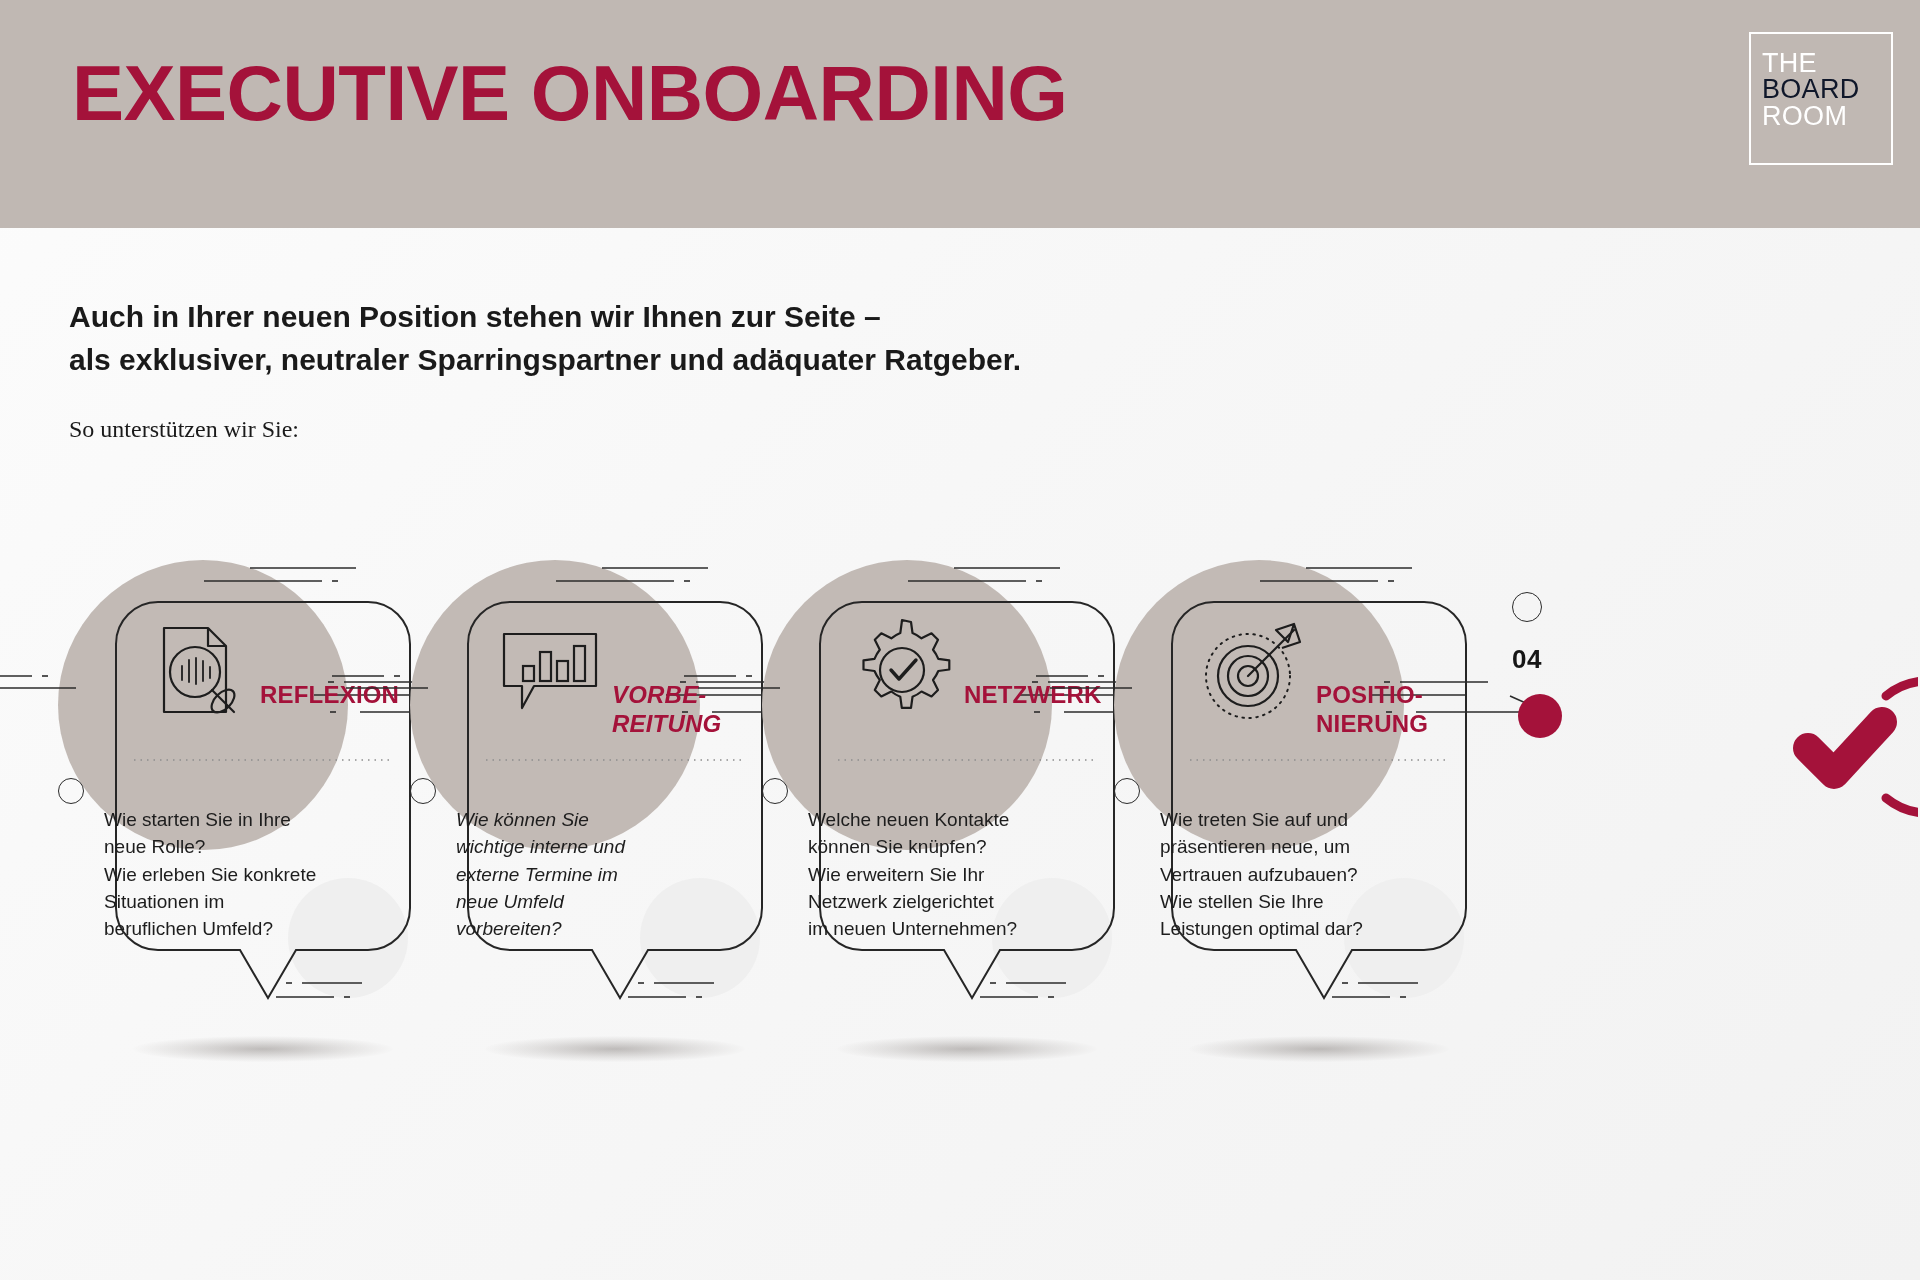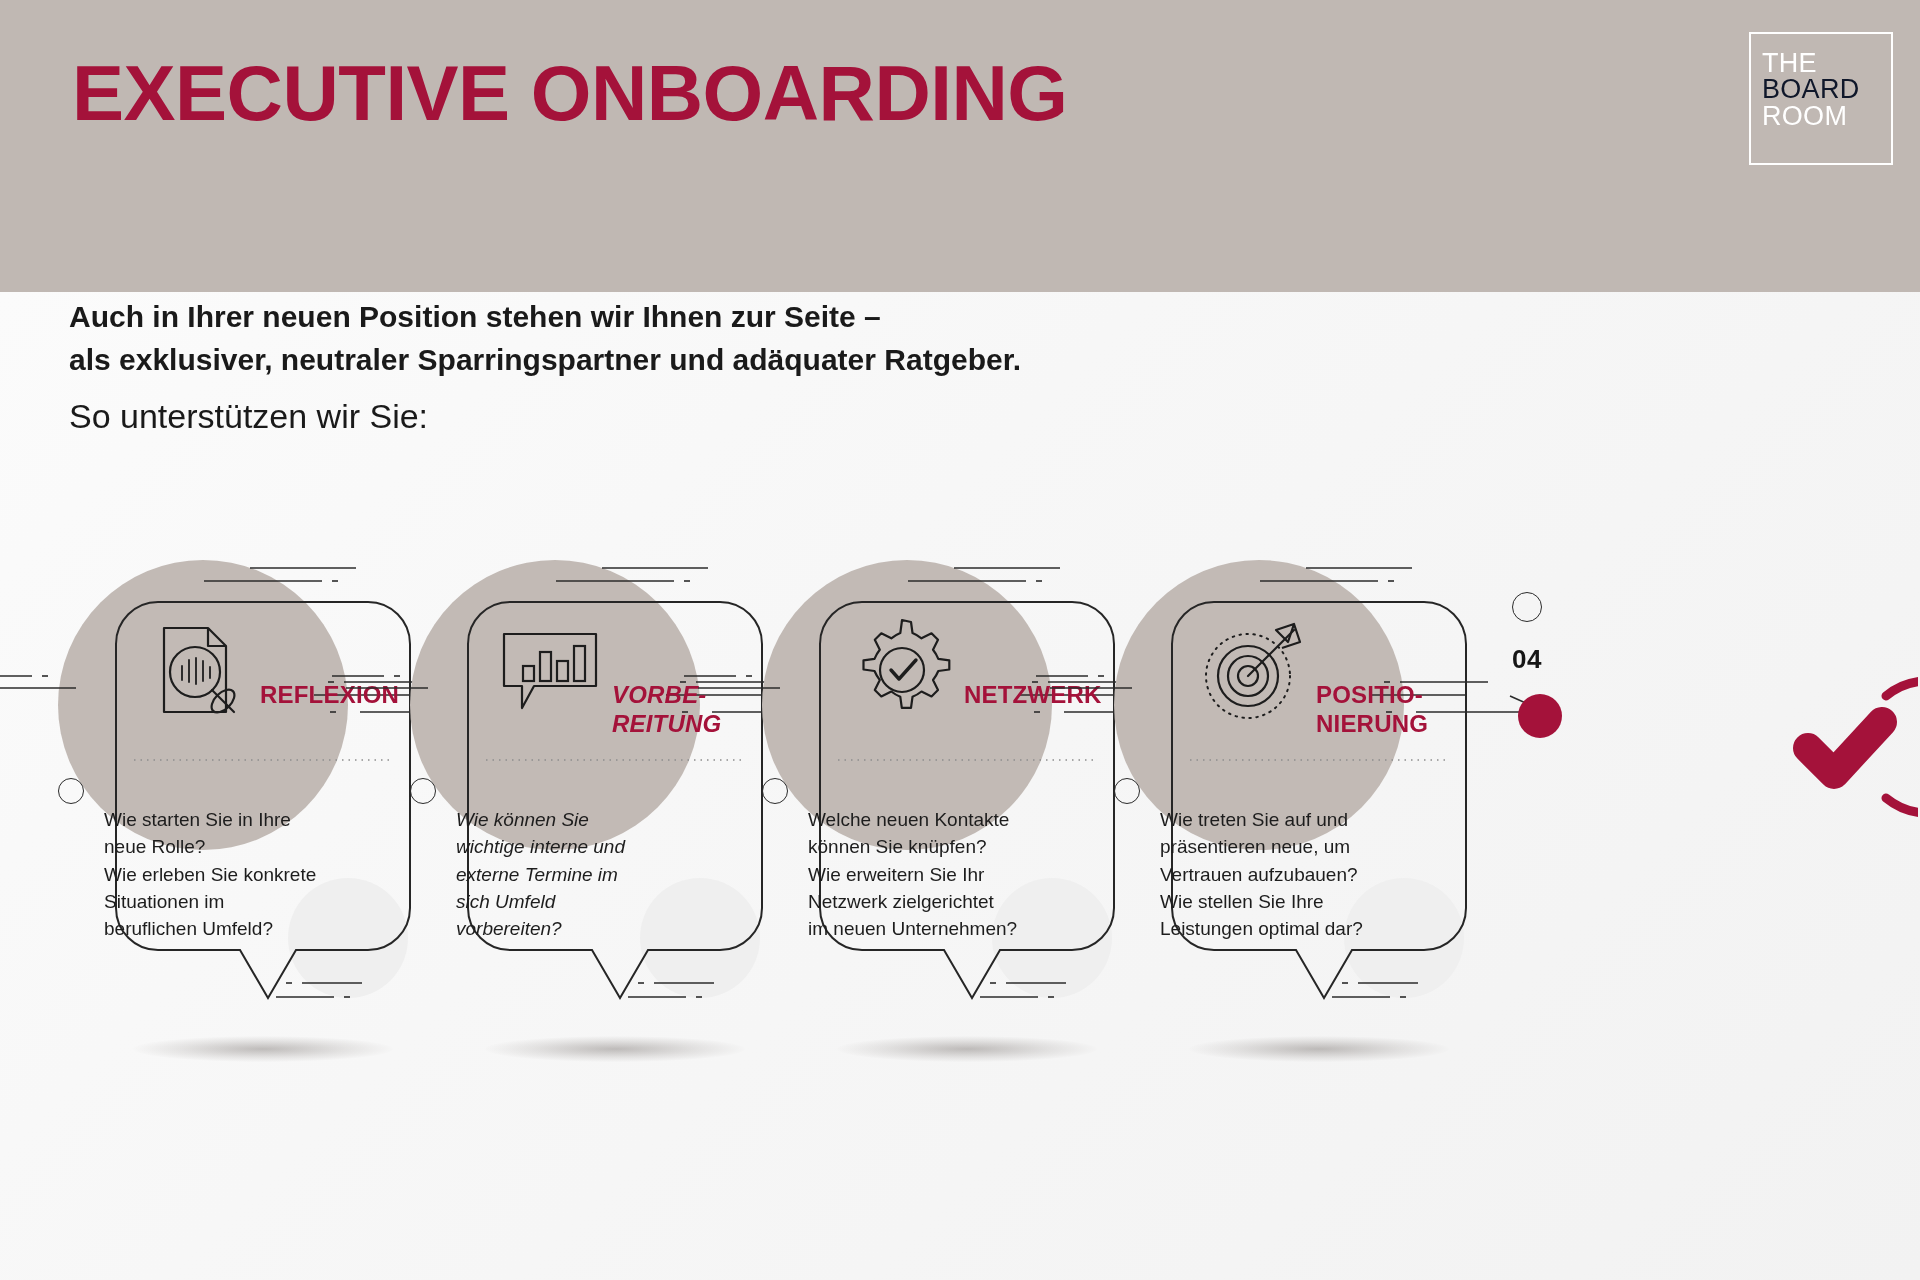--- a/index.html
+++ b/index.html
@@ -11,21 +11,21 @@
   }
   #stage {
     position: relative;
     width: 1920px; height: 1280px;
     background: linear-gradient(135deg,#fcfcfc 0%, #f7f7f7 45%, #f2f2f2 100%);
   }
 
   
   .header {
     position: absolute; left: 0; top: 0;
-    width: 1920px; height: 292px;
+    width: 1920px; height: 228px;
     background: #c0b8b3;
   }
   .header-title {
     position: absolute; left: 72px; top: 48px;
     font-size: 78px;
     font-weight: 700;
     letter-spacing: -0.5px;
     color: #a4123a;
     font-family: "Liberation Sans", sans-serif;
     white-space: nowrap;
@@ -42,23 +42,24 @@
   }
   .logo-line.red { color: #0f172a; }
 
   
   .intro {
     position: absolute; left: 69px; top: 296px;
     font-size: 30px; line-height: 1.42; color: #1a1a1a;
     font-weight: 700;
   }
   .intro2 {
-    position: absolute; left: 69px; top: 392px;
-    font-size: 34px; line-height: 1.42; color: #1a1a1a;
+    position: absolute; left: 69px; top: 412px;
+    font-size: 24px; line-height: 1.42; color: #1a1a1a;
     font-weight: 400;
+    font-family: Liberation Serif, serif;
   }
 
   
   .steps { position: absolute; left: 0; top: 0; width: 1920px; height: 1280px; }
 
   .step { position: absolute; top: 548px; width: 440px; height: 560px; }
 
   .bigcircle {
     position: absolute; left: 20px; top: 12px;
     width: 290px; height: 290px; border-radius: 50%;
@@ -277,21 +278,21 @@
           <div>REITUNG</div>
         </div>
     <div class="smallcircle"></div>
     <div class="smallcircle2"></div>
     <div class="stepnum">02</div>
     <div class="arrowdot"></div>
     <div class="body-text">
           <div>Wie können Sie</div>
           <div>wichtige interne und</div>
           <div>externe Termine im</div>
-          <div>sich Umfeld</div>
+          <div>neue Umfeld</div>
           <div>vorbereiten?</div>
         </div>
     <div class="shadow"></div>
   </div>
       <div class="step" style="left: 742px;">
     <div class="bigcircle"></div>
     <div class="ghostcircle"></div>
 
   <svg class="bubble-svg" width="440" height="560" viewBox="0 0 440 560">
     <path d="M120 54

